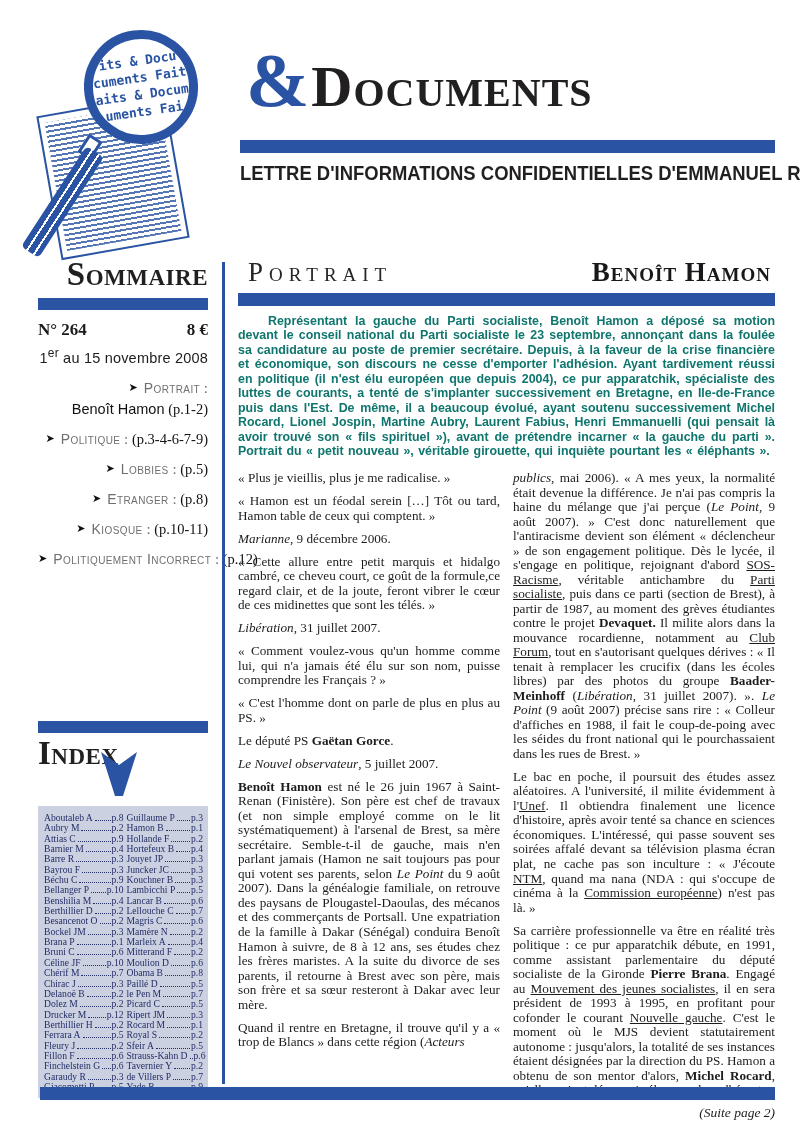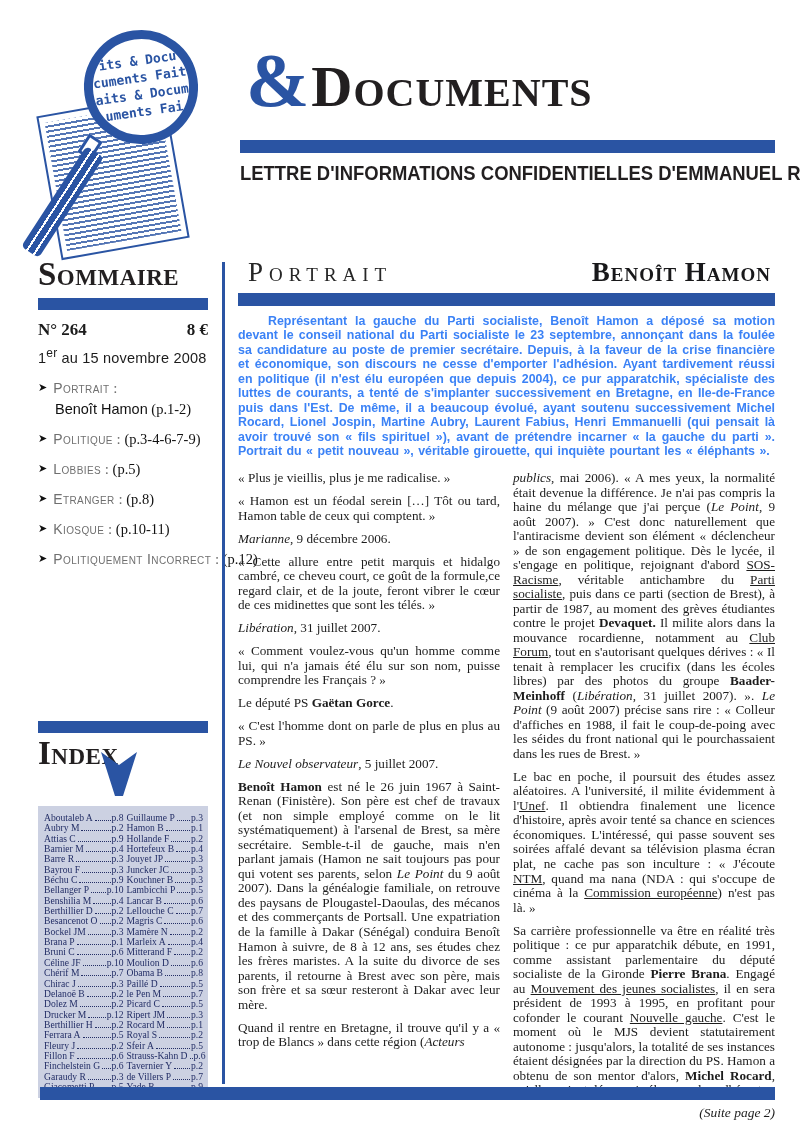--- a/index.html
+++ b/index.html
@@ -34,21 +34,21 @@
   .masthead{position:absolute;left:240px;top:50px;width:535px;}
   .mast-title{display:flex;align-items:baseline;font-weight:bold;font-variant:small-caps;
     font-size:57px;letter-spacing:1px;color:#221f20;line-height:1;}
   .mast-amp{font-size:76px;color:var(--blue);margin:0 1px 0 6px;font-variant:normal;line-height:.8;}
   .mast-rule{position:absolute;left:0;top:90px;width:535px;height:13px;background:var(--blue);}
   .mast-sub{position:absolute;left:0;top:111px;white-space:nowrap;
     font-family:"Liberation Sans","DejaVu Sans",sans-serif;font-weight:bold;font-size:20.5px;
     color:#221f20;transform:scaleX(.9);transform-origin:left;}
 
   
-  .sidebar{position:absolute;left:38px;top:258px;width:170px;}
+  .sidebar{position:absolute;left:38px;top:258px;width:170px;text-align:right;}
   .side-heading{font-variant:small-caps;font-weight:bold;font-size:33px;line-height:1;color:#221f20;letter-spacing:.5px;}
   .side-rule{height:12px;background:var(--blue);margin-top:7px;}
   .issue-row{display:flex;justify-content:space-between;margin-top:10px;font-weight:bold;font-size:17px;}
   .date-line{margin-top:6px;font-family:"Liberation Sans","DejaVu Sans",sans-serif;font-size:14.5px;letter-spacing:.2px;}
   .date-line sup{font-size:12px;}
   .som-list{margin-top:14px;}
   .som-item{white-space:nowrap;margin-bottom:13px;font-size:15px;}
   .som-bullet{font-size:11px;margin-right:6px;position:relative;top:-2px;color:#111;}
   .som-label{font-variant:small-caps;font-family:"Liberation Sans","DejaVu Sans",sans-serif;
     color:var(--label);letter-spacing:.4px;font-size:14px;}
@@ -70,21 +70,21 @@
   .vdiv{position:absolute;left:222px;top:262px;width:3px;height:822px;background:var(--blue);}
   .bottom-bar{position:absolute;left:40px;top:1087px;width:735px;height:13px;background:var(--blue);}
 
   
   .main{position:absolute;left:238px;top:258px;width:537px;}
   .kicker-row{display:flex;justify-content:space-between;align-items:baseline;padding:0 4px 0 10px;}
   .kicker{font-variant:small-caps;font-size:27px;letter-spacing:6px;color:#262626;line-height:1.1;}
   .headline{font-variant:small-caps;font-weight:bold;font-size:27px;letter-spacing:1px;color:#18181a;line-height:1.1;}
   .main-rule{height:13px;background:var(--blue);margin-top:5px;}
   .intro{margin-top:8px;font-family:"Liberation Sans","DejaVu Sans",sans-serif;font-weight:bold;
-    font-size:12.4px;line-height:1.17;text-align:justify;text-indent:30px;color:#3b82f6;word-spacing:1px;}
+    font-size:12.4px;line-height:1.17;text-align:justify;text-indent:30px;color:#0f766e;word-spacing:1px;}
   .cols{display:flex;gap:13px;margin-top:10px;}
   .col{flex:1;min-width:0;font-size:13.2px;line-height:1.1;text-align:justify;}
   .body-p{margin:0 0 8.5px;}
   .continuation{text-align:right;font-style:italic;margin-top:3px;font-size:13.5px;}
 </style>
 </head>
 <body>
 
 <div class="logo">
   <div class="logo-paper">
@@ -424,22 +424,22 @@
   <div class="main-rule"></div>
   <p class="intro">Représentant la gauche du Parti socialiste, Benoît Hamon a déposé sa motion devant le conseil national du Parti socialiste le 23 septembre, annonçant dans la foulée sa candidature au poste de premier secrétaire. Depuis, à la faveur de la crise financière et économique, son discours ne cesse d'emporter l'adhésion. Ayant tardivement réussi en politique (il n'est élu européen que depuis 2004), ce pur apparatchik, spécialiste des luttes de courants, a tenté de s'implanter successivement en Bretagne, en Ile-de-France puis dans l'Est. De même, il a beaucoup évolué, ayant soutenu successivement Michel Rocard, Lionel Jospin, Martine Aubry, Laurent Fabius, Henri Emmanuelli (qui pensait là avoir trouvé son « fils spirituel »), avant de prétendre incarner « la gauche du parti ». Portrait du « petit nouveau », véritable girouette, qui inquiète pourtant les « éléphants ».</p>
   <div class="cols">
     <div class="col">
         <p class="body-p"><span>« Plus je vieillis, plus je me radicalise. »</span></p>
         <p class="body-p"><span>« Hamon est un féodal serein […] Tôt ou tard, Hamon table de ceux qui comptent. »</span></p>
         <p class="body-p"><span class="it">Marianne</span><span>, 9 décembre 2006.</span></p>
         <p class="body-p"><span>« Cette allure entre petit marquis et hidalgo cambré, ce cheveu court, ce goût de la formule,ce regard clair, et de la joute, feront vibrer le cœur de ces midinettes que sont les télés. »</span></p>
         <p class="body-p"><span class="it">Libération</span><span>, 31 juillet 2007.</span></p>
         <p class="body-p"><span>« Comment voulez-vous qu'un homme comme lui, qui n'a jamais été élu sur son nom, puisse comprendre les Français ? »</span></p>
+        <p class="body-p"><span>« C'est l'homme dont on parle de plus en plus au PS. »</span></p>
         <p class="body-p"><span>Le député PS </span><span class="bd">Gaëtan Gorce</span><span>.</span></p>
-        <p class="body-p"><span>« C'est l'homme dont on parle de plus en plus au PS. »</span></p>
         <p class="body-p"><span class="it">Le Nouvel observateur</span><span>, 5 juillet 2007.</span></p>
         <p class="body-p"><span class="bd">Benoît Hamon</span><span> est né le 26 juin 1967 à Saint-Renan (Finistère). Son père est chef de travaux (et non simple employé comme on le lit systématiquement) à l'arsenal de Brest, sa mère secrétaire. Semble-t-il de gauche, mais n'en parlant jamais (Hamon ne sait toujours pas pour qui votent ses parents, selon </span><span class="it">Le Point</span><span> du 9 août 2007). Dans la généalogie familiale, on retrouve des paysans de Plougastel-Daoulas, des mécanos et des commerçants de Portsall. Une expatriation de la famille à Dakar (Sénégal) conduira Benoît Hamon à suivre, de 8 à 12 ans, ses études chez les frères maristes. A la suite du divorce de ses parents, il retourne à Brest avec son père, mais son frère et sa sœur resteront à Dakar avec leur mère.</span></p>
         <p class="body-p"><span>Quand il rentre en Bretagne, il trouve qu'il y a « trop de Blancs » dans cette région (</span><span class="it">Acteurs</span></p>
       </div>
     <div class="col">
     <p class="body-p"><span class="it">publics</span><span>, mai 2006). « A mes yeux, la normalité était devenue la différence. Je n'ai pas compris la haine du mélange que j'ai perçue (</span><span class="it">Le Point</span><span>, 9 août 2007). » C'est donc naturellement que l'antiracisme devient son élément « déclencheur » de son engagement politique. Dès le lycée, il s'engage en politique, rejoignant d'abord </span><span class="un">SOS-Racisme</span><span>, véritable antichambre du </span><span class="un">Parti socialiste</span><span>, puis dans ce parti (section de Brest), à partir de 1987, au moment des grèves étudiantes contre le projet </span><span class="bd">Devaquet.</span><span> Il milite alors dans la mouvance rocardienne, notamment au </span><span class="un">Club Forum</span><span>, tout en s'autorisant quelques dérives : « Il tenait à remplacer les crucifix (dans les écoles libres) par des photos du groupe </span><span class="bd">Baader-Meinhoff</span><span> (</span><span class="it">Libération</span><span>, 31 juillet 2007). ». </span><span class="it">Le Point</span><span> (9 août 2007) précise sans rire : « Colleur d'affiches en 1988, il fait le coup-de-poing avec les séides du front national qui le pourchassaient dans les rues de Brest. »</span></p>
         <p class="body-p"><span>Le bac en poche, il poursuit des études assez aléatoires. A l'université, il milite évidemment à l'</span><span class="un">Unef</span><span>. Il obtiendra finalement une licence d'histoire, après avoir tenté sa chance en sciences économiques. L'intéressé, qui passe souvent ses soirées affalé devant sa télévision plasma écran plat, ne cache pas son inculture : « J'écoute </span><span class="un">NTM</span><span>, quand ma nana (NDA : qui s'occupe de cinéma à la </span><span class="un">Commission européenne</span><span>) n'est pas là. »</span></p>
         <p class="body-p"><span>Sa carrière professionnelle va être en réalité très politique : ce pur apparatchik débute, en 1991, comme assistant parlementaire du député socialiste de la Gironde </span><span class="bd">Pierre Brana</span><span>. Engagé au </span><span class="un">Mouvement des jeunes socialistes</span><span>, il en sera président de 1993 à 1995, en profitant pour cofonder le courant </span><span class="un">Nouvelle gauche</span><span>. C'est le moment où le MJS devient statutairement autonome : jusqu'alors, la totalité de ses instances étaient désignées par la direction du PS. Hamon a obtenu de son mentor d'alors, </span><span class="bd">Michel Rocard</span><span>, qu'elles soient désormais élues par les adhérents.</span></p>
         <p class="continuation">(Suite page 2)</p>
       </div>

